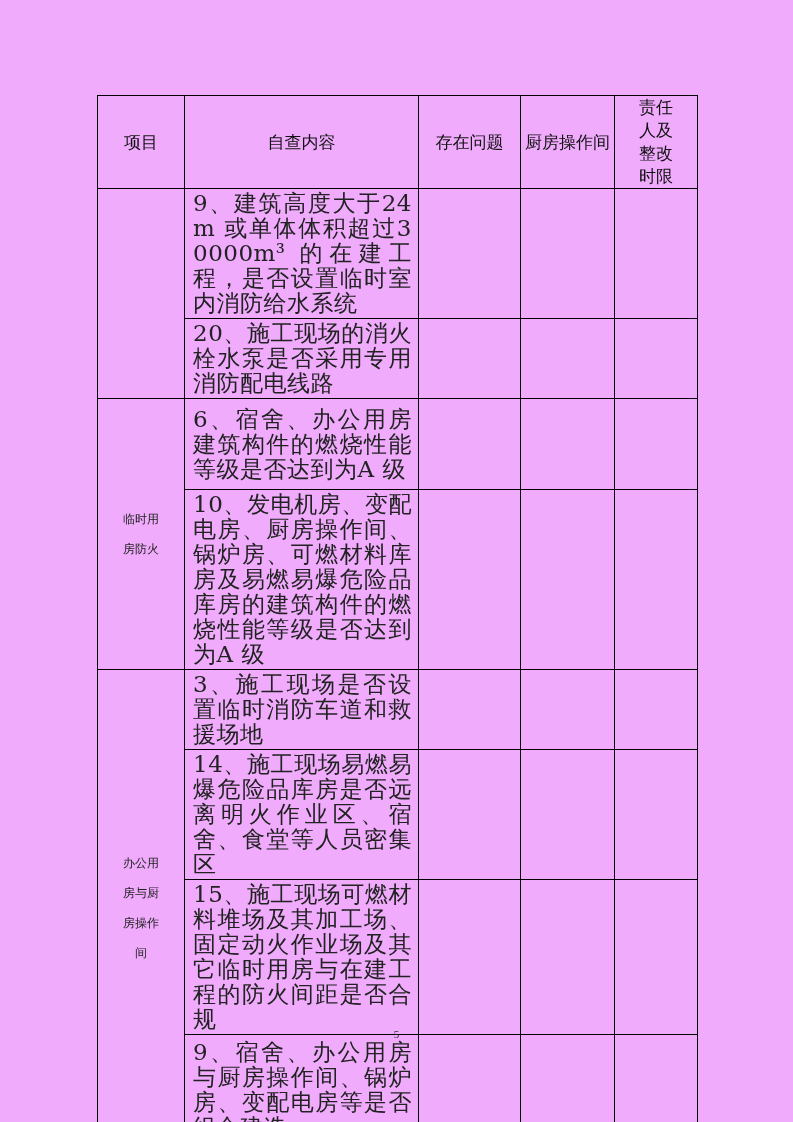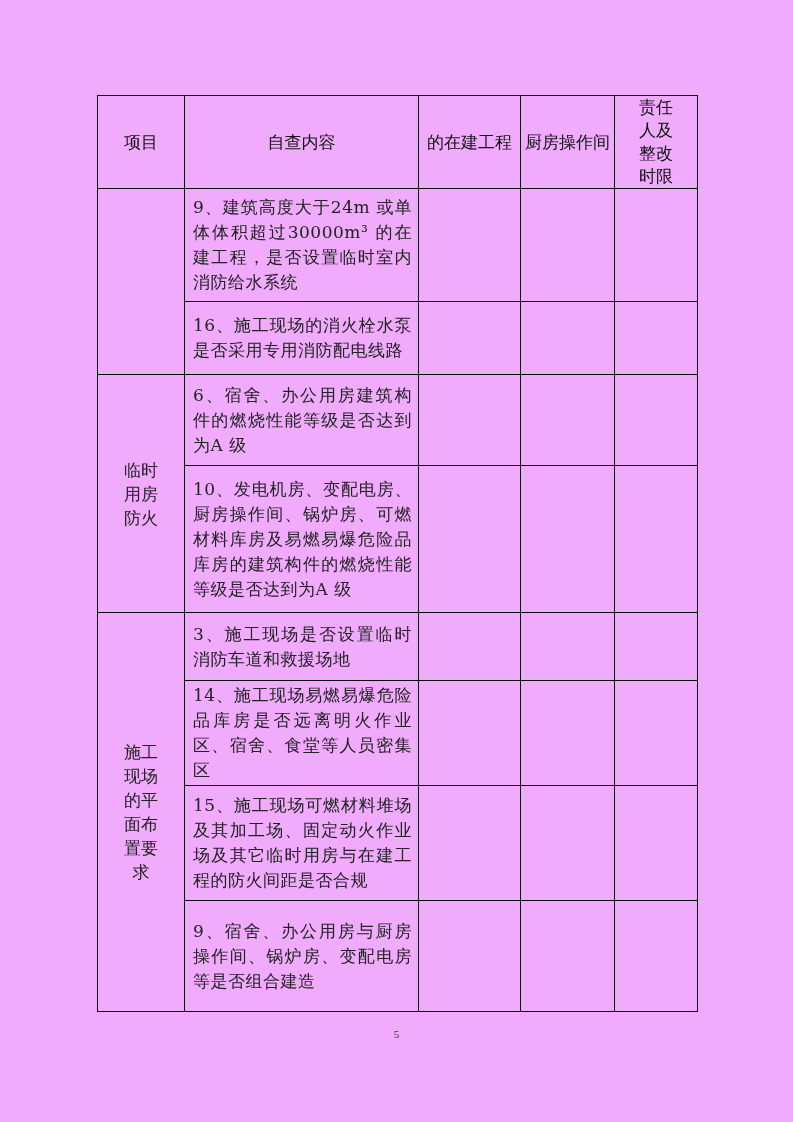--- a/index.html
+++ b/index.html
@@ -8,24 +8,24 @@
     .page { position: absolute; left: 0; top: 0; width: 793px; height: 1122px; background: #f0abfc; text-decoration: underline; }
     table.check {
       position: absolute; left: 97px; top: 95px; width: 600px;
       border-collapse: collapse; table-layout: fixed;
     }
     table.check td, table.check th {
       border: 1.5px solid #000; padding: 0; vertical-align: middle;
     }
     th { font-weight: normal; font-family: "DejaVu Sans", "Liberation Sans", sans-serif;
          font-size: 17px; text-align: center; line-height: 23px; }
-    .cat { text-align: center; font-size: 17px; line-height: 24px;
+    .cat { text-align: center; font-size: 12px; line-height: 30px;
            font-family: "DejaVu Sans", "Liberation Sans", sans-serif; color: #222; }
     .cat span { display: inline-block; width: 42px; word-break: break-all; text-align: center; }
-    .content { font-size: 17px; line-height: 25px; padding: 2px 6px 2px 8px !important;
+    .content { font-size: 23px; line-height: 25px; padding: 2px 6px 2px 8px !important;
                text-align: justify; letter-spacing: 0.5px; word-break: break-all; color: #222; }
     .blank { }
     .pageno { position: absolute; left: 0; width: 793px; top: 1028px; text-align: center;
               font-size: 11px; font-family: "Liberation Serif", serif; color: #333; }
   </style>
 </head>
 <body>
 
 <div class="page">
   <table class="check">
@@ -33,57 +33,57 @@
       <col style="width:87px">
       <col style="width:234px">
       <col style="width:102px">
       <col style="width:94px">
       <col style="width:83px">
     </colgroup>
     <thead>
       <tr style="height:73px">
         <th>项目</th>
         <th>自查内容</th>
-        <th>的在建工程</th>
+        <th>存在问题</th>
         <th>厨房操作间</th>
         <th style="padding:0 24px;"><span>责任人及整改时限</span></th>
       </tr>
     </thead>
     <tbody>
 
       <tr style="height:113px">
         <td class="cat" rowspan="2"><span></span></td>
         <td class="content">9、建筑高度大于24m 或单体体积超过30000m³ 的在建工程，是否设置临时室内消防给水系统</td>
         <td class="blank"></td>
         <td class="blank"></td>
         <td class="blank"></td>
       </tr>
       <tr style="height:73px">
-        <td class="content">16、施工现场的消火栓水泵是否采用专用消防配电线路</td>
+        <td class="content">20、施工现场的消火栓水泵是否采用专用消防配电线路</td>
         <td class="blank"></td>
         <td class="blank"></td>
         <td class="blank"></td>
       </tr>
 
       <tr style="height:91px">
         <td class="cat" rowspan="2"><span>临时用房防火</span></td>
         <td class="content">6、宿舍、办公用房建筑构件的燃烧性能等级是否达到为A 级</td>
         <td class="blank"></td>
         <td class="blank"></td>
         <td class="blank"></td>
       </tr>
       <tr style="height:147px">
         <td class="content">10、发电机房、变配电房、厨房操作间、锅炉房、可燃材料库房及易燃易爆危险品库房的建筑构件的燃烧性能等级是否达到为A 级</td>
         <td class="blank"></td>
         <td class="blank"></td>
         <td class="blank"></td>
       </tr>
 
       <tr style="height:68px">
-        <td class="cat" rowspan="4"><span>施工现场的平面布置要求</span></td>
+        <td class="cat" rowspan="4"><span>办公用房与厨房操作间</span></td>
         <td class="content">3、施工现场是否设置临时消防车道和救援场地</td>
         <td class="blank"></td>
         <td class="blank"></td>
         <td class="blank"></td>
       </tr>
       <tr style="height:99px">
         <td class="content">14、施工现场易燃易爆危险品库房是否远离明火作业区、宿舍、食堂等人员密集区</td>
         <td class="blank"></td>
         <td class="blank"></td>
         <td class="blank"></td>

